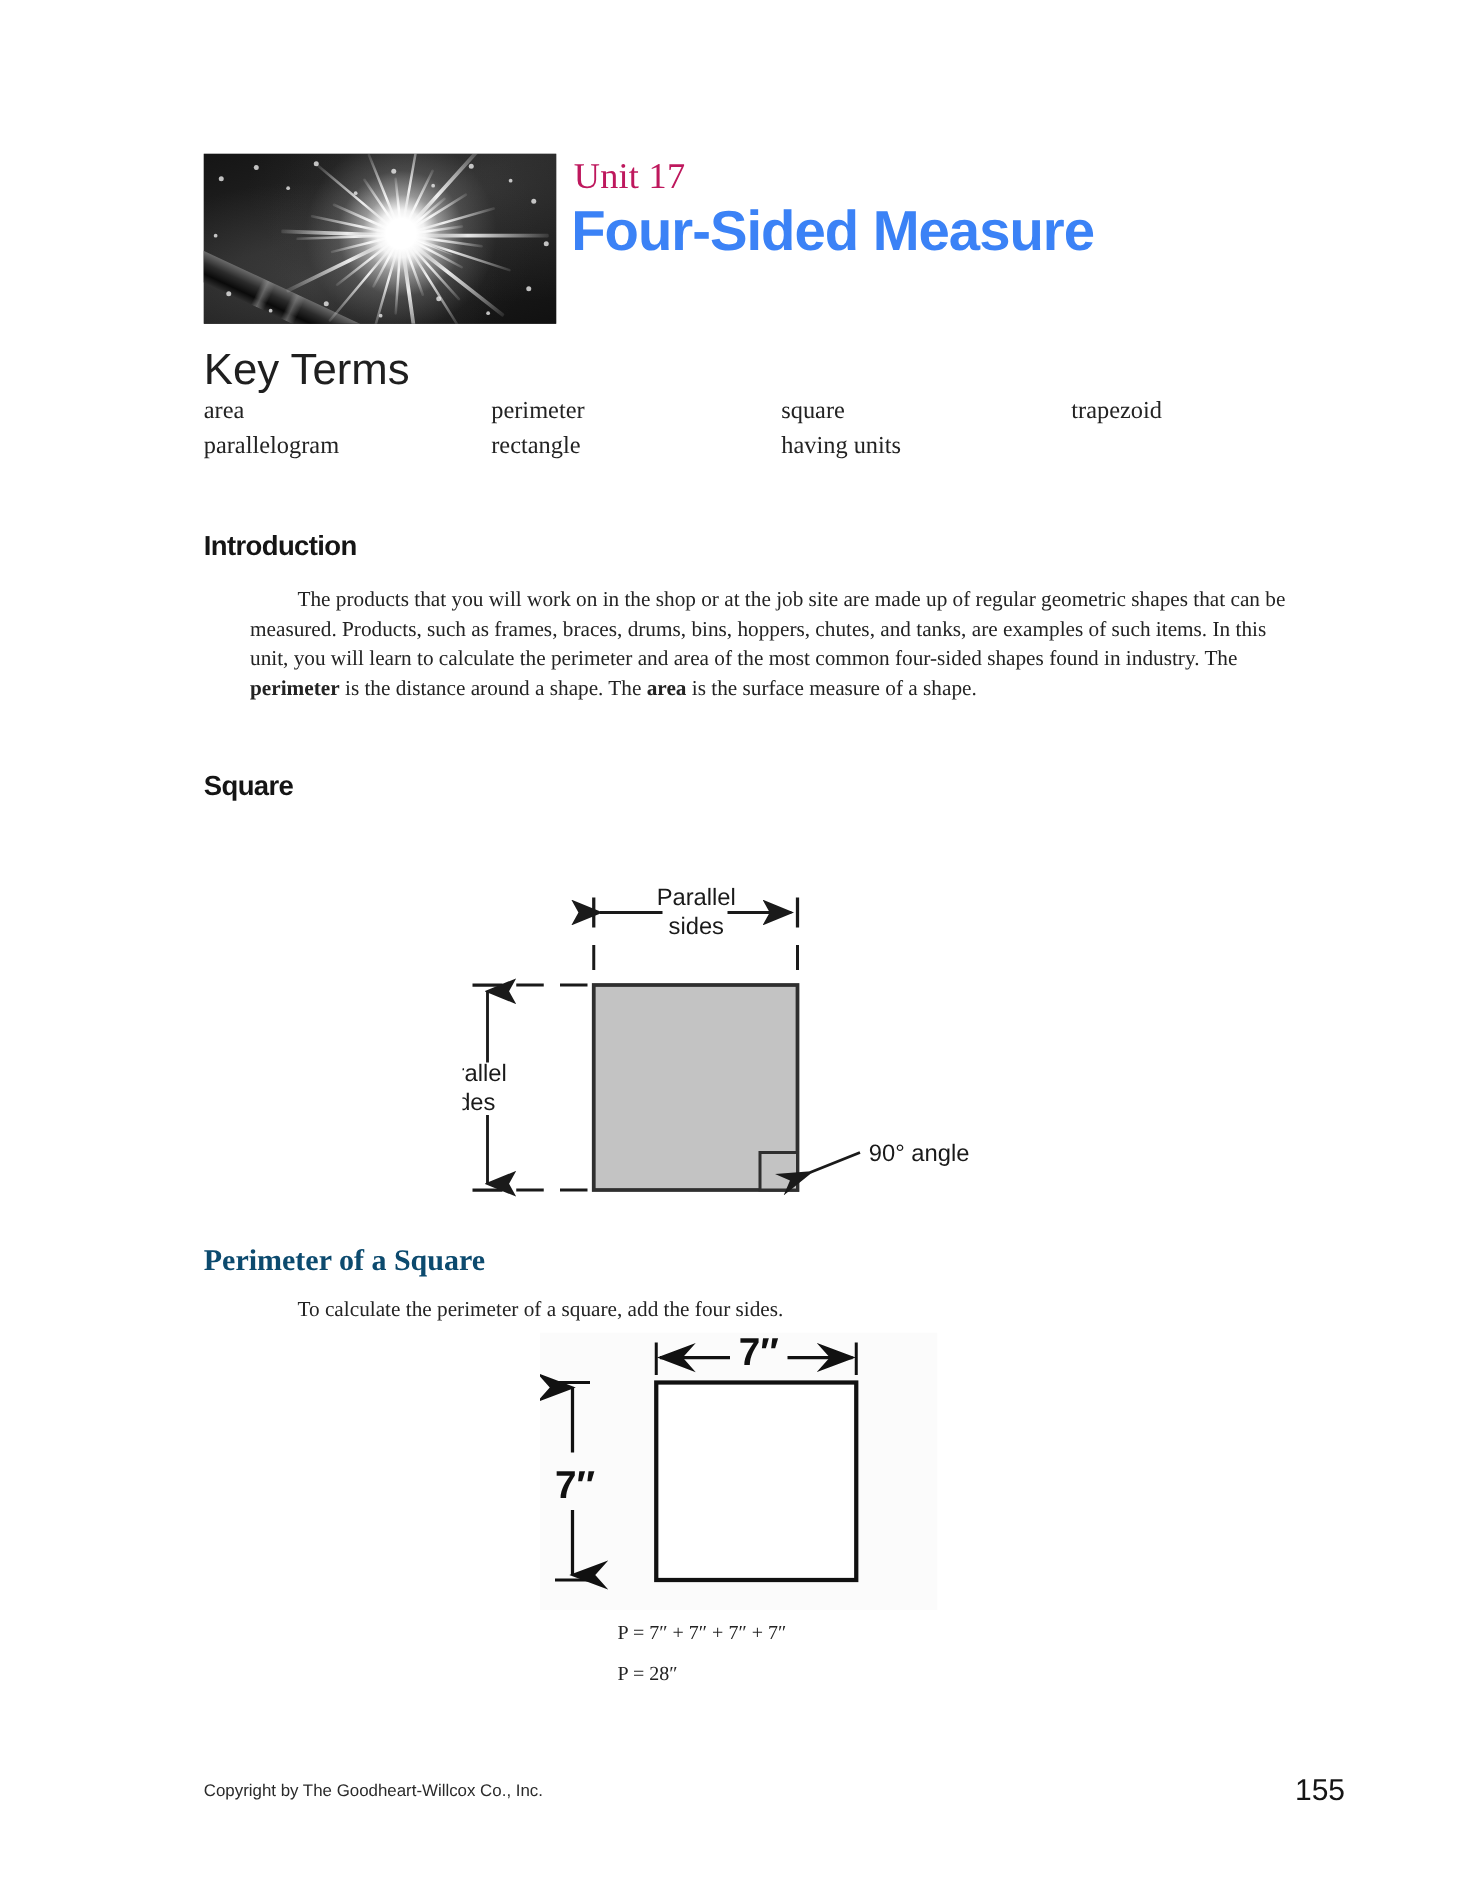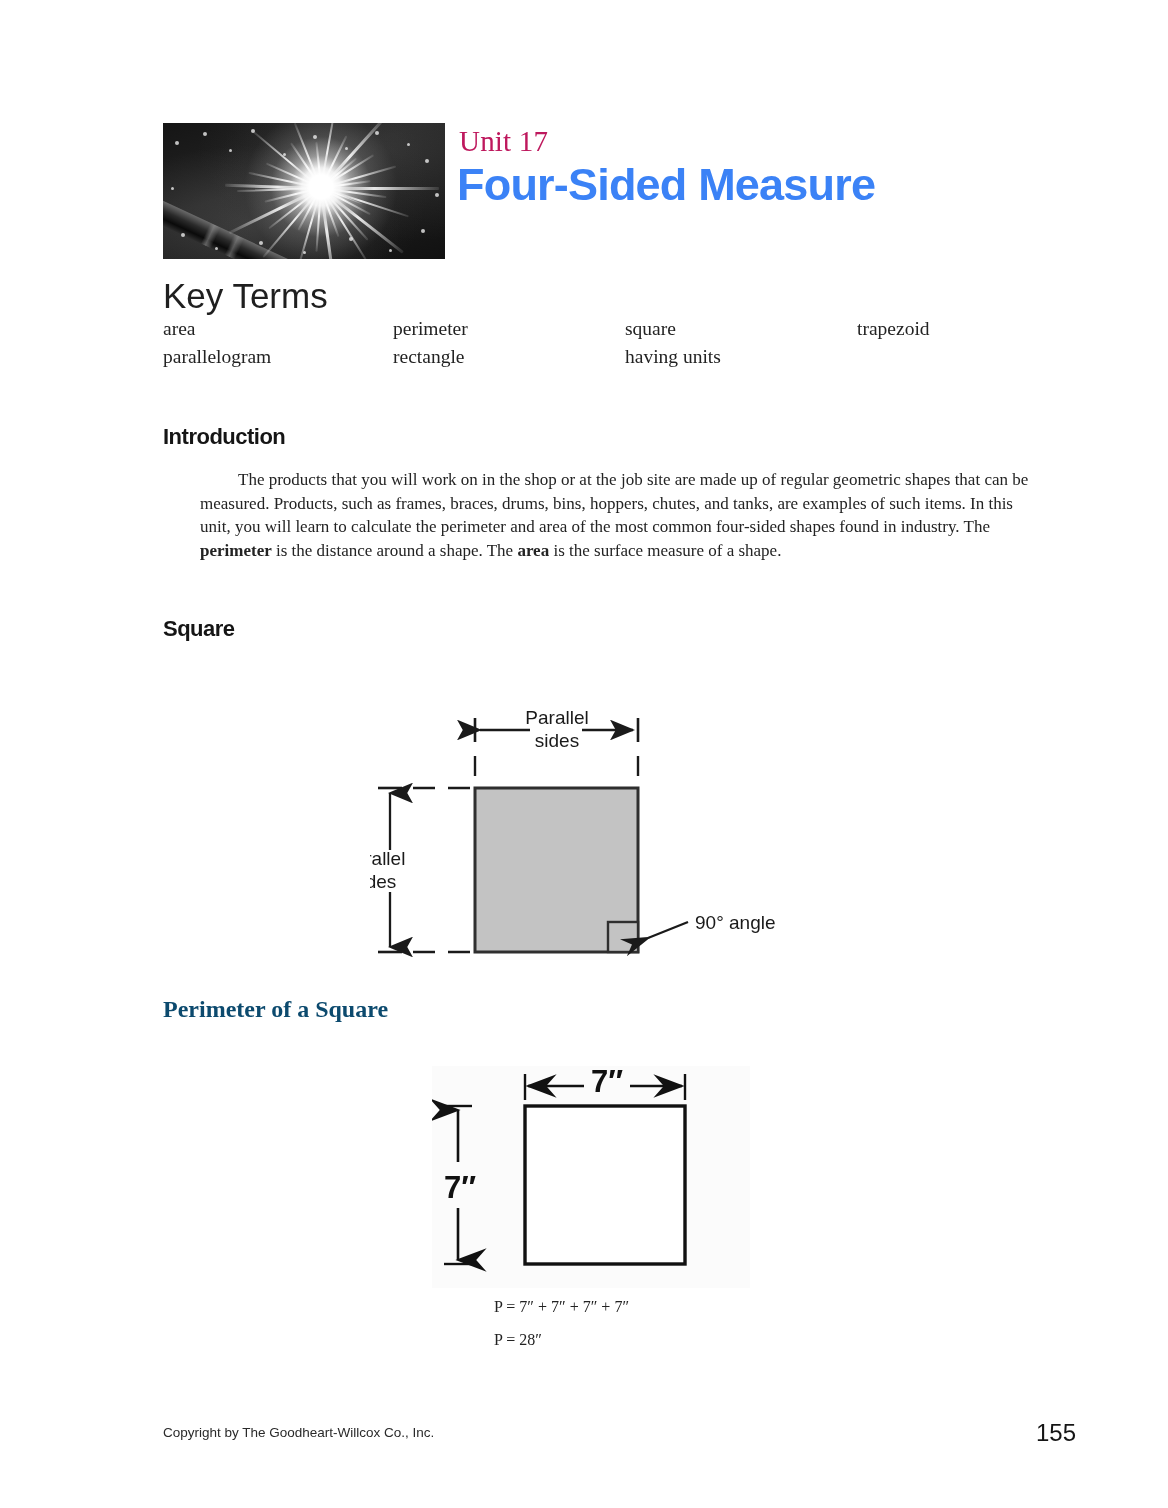--- a/index.html
+++ b/index.html
@@ -369,20 +369,21 @@
       <tspan>sides</tspan>
     </text>
 
     <line x1="318" y1="212" x2="278" y2="228" stroke="#1a1a1a" stroke-width="2.3" marker-end="url(#arrLead)"></line>
     <text x="325" y="219" text-anchor="start" font-family="Liberation Sans, sans-serif" font-size="19" fill="#1a1a1a">
       <tspan>90° angle</tspan>
     </text>
   </svg>
 
   <div class="sub-head" id="perimeter-square-heading">Perimeter of a Square</div>
+  <div class="body-par" id="perimeter-instruction">To calculate the perimeter of a square, add the four sides.</div>
 
   <svg id="perimeter-figure" viewBox="0 0 318 222" width="318" height="222">
     <defs>
       <marker id="p-arrL" markerWidth="12" markerHeight="10" refX="1" refY="5" orient="auto">
         <path d="M12,0.5 L0,5 L12,9.5 L8,5 Z" fill="#111111"></path>
       </marker>
       <marker id="p-arrR" markerWidth="12" markerHeight="10" refX="11" refY="5" orient="auto">
         <path d="M0,0.5 L12,5 L0,9.5 L4,5 Z" fill="#111111"></path>
       </marker>
       <marker id="p-arrU" markerWidth="10" markerHeight="12" refX="5" refY="1" orient="auto">

